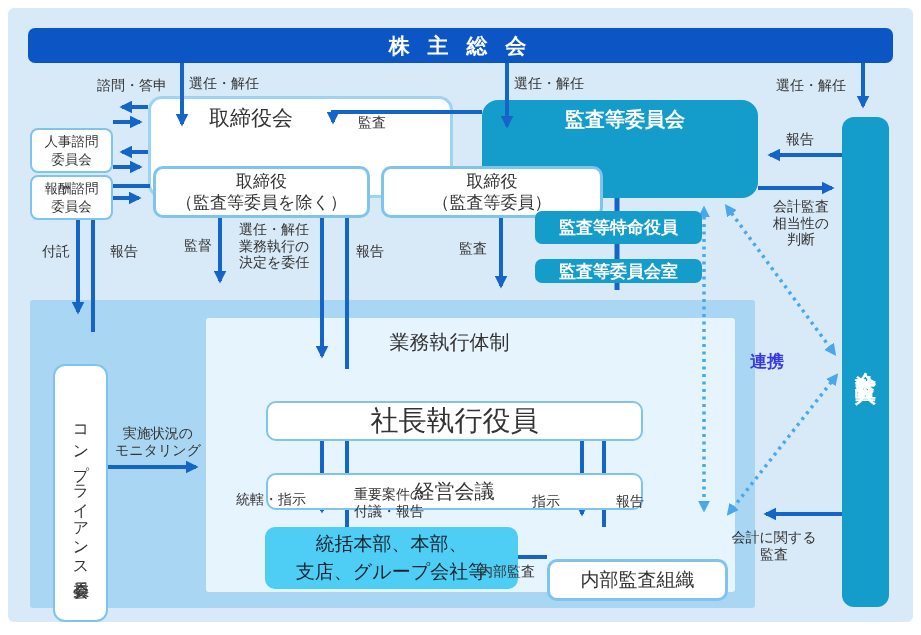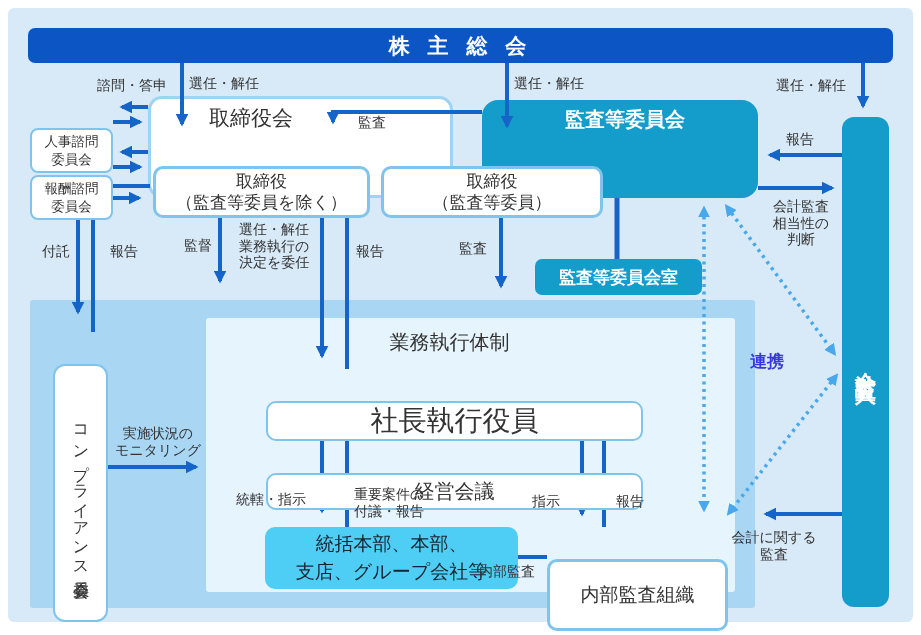--- a/index.html
+++ b/index.html
@@ -88,32 +88,33 @@
   <div class="node white-box" style="left:30px;top:143px;width:83px;height:45px;font-size:13.5px;border-width:2.5px;border-radius:8px;">報酬諮問
 委員会</div>
 
   <div class="title" style="left:181px;top:104px;width:140px;font-size:21px;text-align:center;">取締役会</div>
   <div class="node white-box" style="left:153px;top:134px;width:217px;height:52px;font-size:17px;line-height:1.25;">取締役
 （監査等委員を除く）</div>
   <div class="node white-box" style="left:381px;top:134px;width:222px;height:52px;font-size:17px;line-height:1.25;">取締役
 （監査等委員）</div>
 
   <div class="title" style="left:540px;top:106px;width:170px;font-size:20px;font-weight:bold;color:#fff;text-align:center;">監査等委員会</div>
-  <div class="node teal-box" style="left:535px;top:259px;width:167px;height:36px;font-size:17px;">監査等委員会室</div>
+  <div class="node teal-box" style="left:535px;top:211px;width:167px;height:33px;font-size:17px;">監査等特命役員</div>
+  <div class="node teal-box" style="left:535px;top:259px;width:167px;height:24px;font-size:17px;">監査等委員会室</div>
 
   <div class="node teal-box vtext" style="left:842px;top:117px;width:47px;height:490px;font-size:21px;border-radius:12px;">会計監査人</div>
 
   <div class="node white-box vtext" style="left:53px;top:332px;width:55px;height:258px;font-size:16px;border-width:2.5px;border-radius:12px;letter-spacing:1px;">コンプライアンス委員会</div>
 
   <div class="title" style="left:377px;top:329px;width:145px;font-size:20px;text-align:center;">業務執行体制</div>
   <div class="node white-box" style="left:266px;top:369px;width:377px;height:40px;font-size:28px;border-width:2.5px;">社長執行役員</div>
   <div class="node white-box" style="left:266px;top:441px;width:377px;height:37px;font-size:20px;border-width:2.5px;">経営会議</div>
   <div class="node" style="left:220px;top:527px;width:253px;height:62px;background:var(--cyan);border-radius:10px;font-size:19px;line-height:1.5;color:#16232E;margin-left:45px;">統括本部、本部、
 支店、グループ会社等</div>
-  <div class="node white-box" style="left:547px;top:527px;width:181px;height:72px;font-size:19px;">内部監査組織</div>
+  <div class="node white-box" style="left:547px;top:527px;width:181px;height:42px;font-size:19px;">内部監査組織</div>
 
   <div class="lbl" style="left:82px;top:77px;width:100px;text-align:center;">諮問・答申</div>
   <div class="lbl" style="left:189px;top:75px;">選任・解任</div>
   <div class="lbl" style="left:514px;top:75px;">選任・解任</div>
   <div class="lbl" style="left:776px;top:77px;">選任・解任</div>
   <div class="lbl" style="left:358px;top:114px;">監査</div>
   <div class="lbl" style="left:786px;top:131px;">報告</div>
   <div class="lbl ctr" style="left:762px;top:198px;width:78px;">会計監査
 相当性の
 判断</div>

